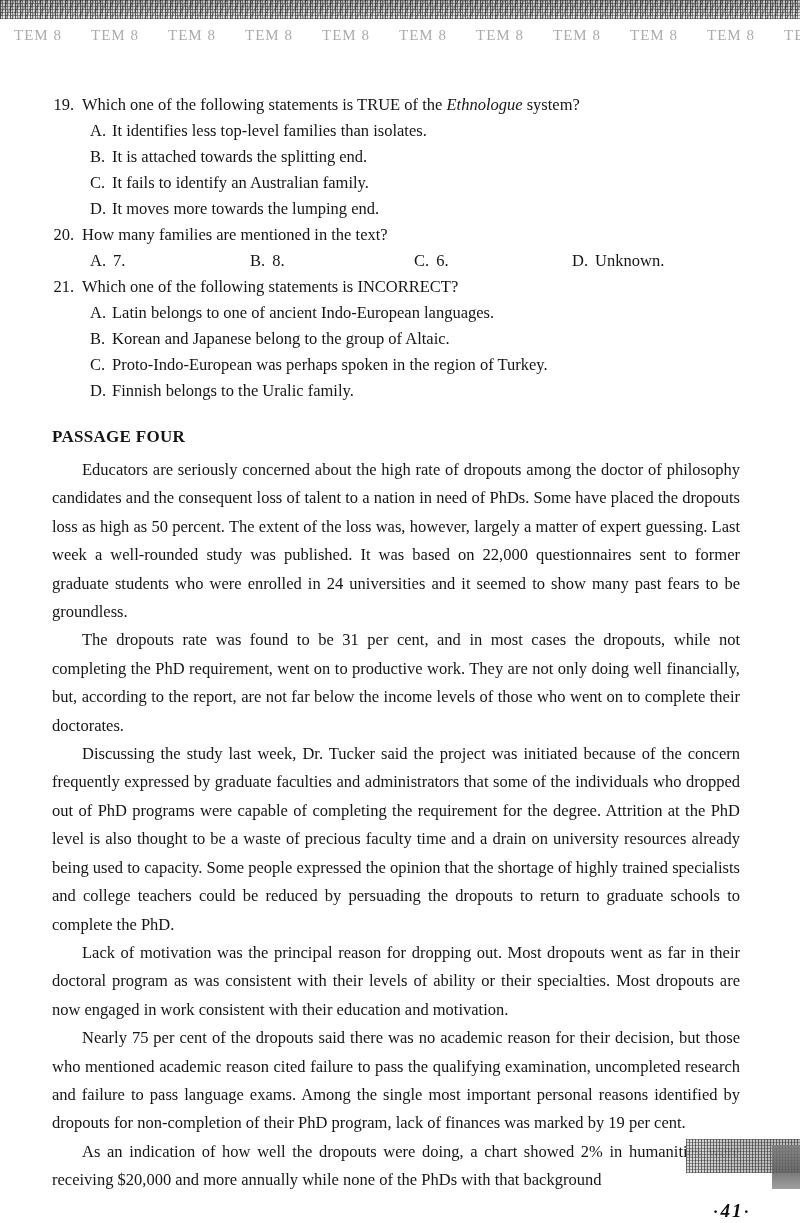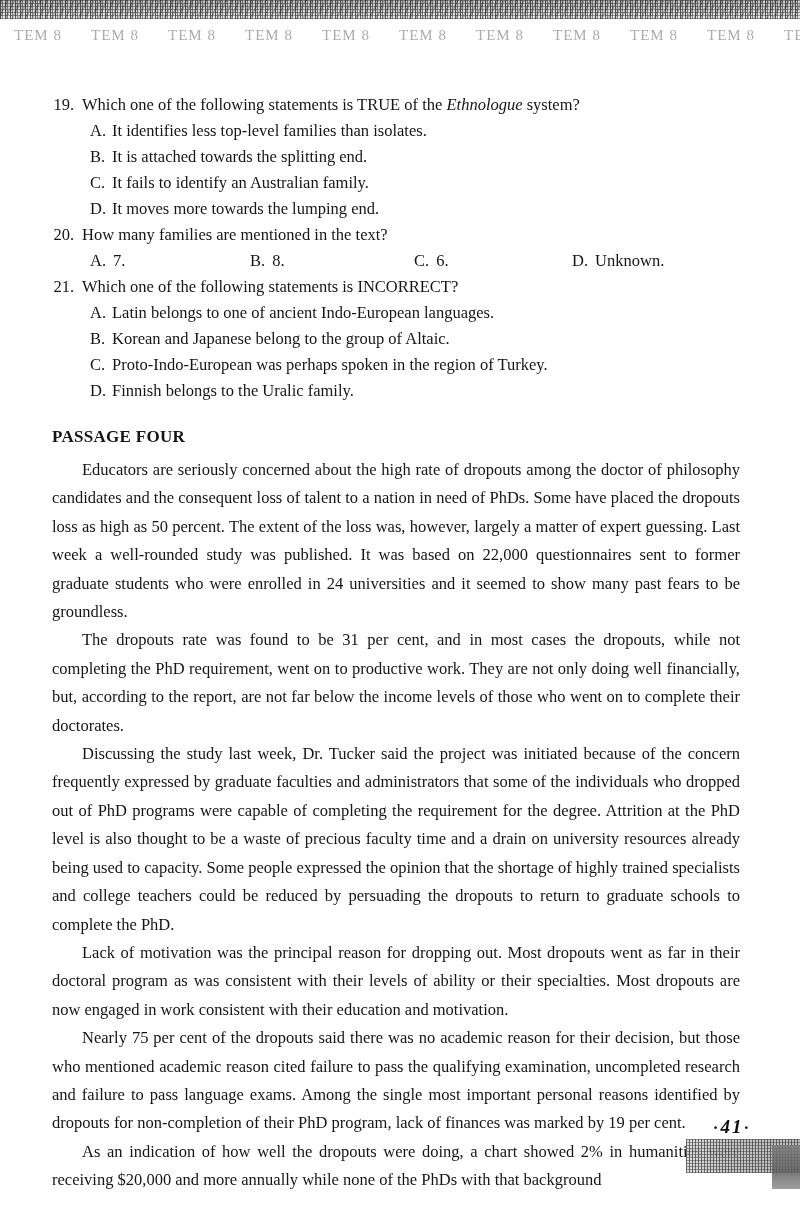--- a/index.html
+++ b/index.html
@@ -169,21 +169,21 @@
     text-align: justify;
     text-justify: inter-word;
     text-indent: 30px;
     margin: 0;
   }
 
   
   .page-number {
     position: absolute;
     left: 700px;
-    top: 1116px;
+    top: 1200px;
     width: 64px;
     text-align: center;
     font-size: 19px;
     font-weight: bold;
     font-style: italic;
     color: #0d0d0d;
     letter-spacing: 2px;
     z-index: 5;
   }
   .pn-dot {

